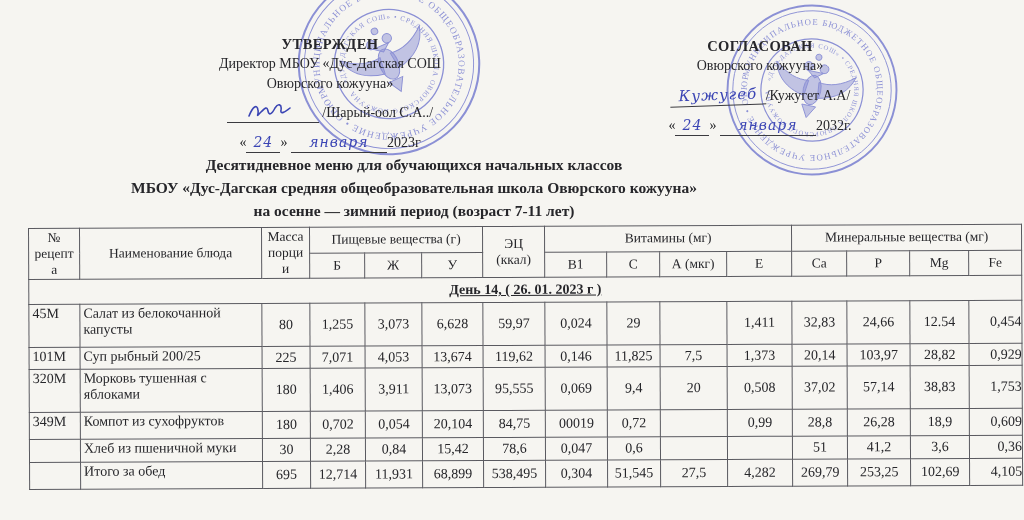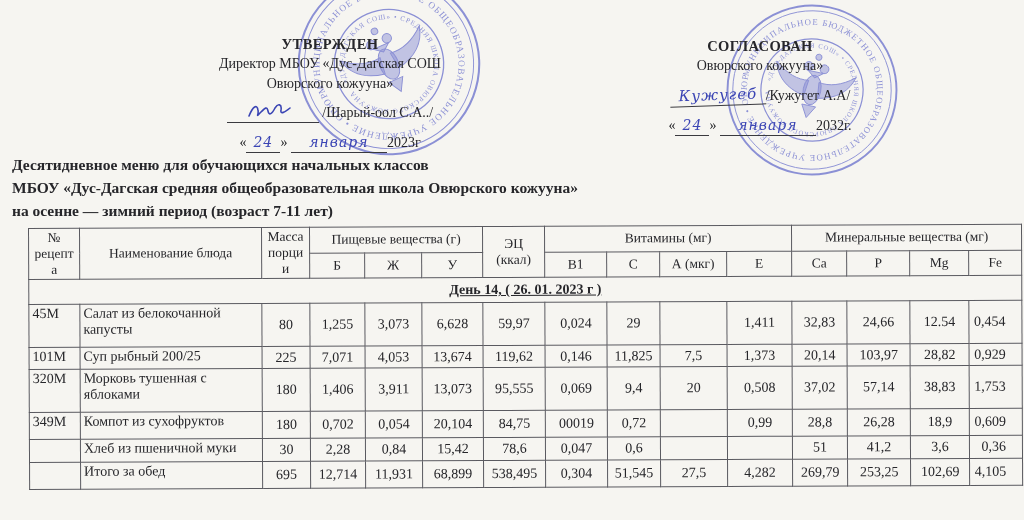--- a/index.html
+++ b/index.html
@@ -28,41 +28,41 @@
     color:#3b45b4;font-style:italic;font-family:"DejaVu Serif",serif;
     letter-spacing:1px;
   }
   .scribble-wrap{display:inline-block;border-bottom:1px solid #3a3a3f;width:92px;height:16px;vertical-align:bottom;position:relative;}
   .scribble-wrap svg{position:absolute;left:18px;top:-8px;}
   .sig-hand{display:inline-block;border-bottom:1px solid #3a3a3f;min-width:96px;transform:rotate(-2deg);font-size:15px;}
   .day-cell-hand{min-width:34px;}
   .month-hand{min-width:96px;}
 
   
-  .doc-title{position:absolute;left:0;top:153px;width:828px;text-align:left;
-    font-weight:bold;font-size:15.5px;line-height:23px;margin-left:12px;}
+  .doc-title{position:absolute;left:0;top:153px;width:828px;text-align:center;
+    font-weight:bold;font-size:15.5px;line-height:23px;}
 
   
   table.menu{
     position:absolute;left:28px;top:228px;width:993px;
     border-collapse:collapse;table-layout:fixed;
     font-size:14px;transform:rotate(-0.25deg);transform-origin:left top;
     background:transparent;
   }
   table.menu td,table.menu th{
     border:1px solid #5a5a60;padding:1px 3px;
     font-weight:normal;overflow:hidden;
   }
   thead th{text-align:center;vertical-align:middle;font-size:13.5px;line-height:16px;}
   th.narrow{overflow-wrap:anywhere;}
   .day-row td{border-left:1px solid #5a5a60;border-right:1px solid #5a5a60;text-align:center;height:22px;}
   .day-text{font-weight:bold;text-decoration:underline;font-size:14px;}
   tbody.rows td{text-align:center;vertical-align:middle;}
   tbody.rows td.c-code,tbody.rows td.c-dish{text-align:left;vertical-align:top;}
-  tbody.rows td.c-fe{text-align:right;padding-right:16px;}
+  tbody.rows td.c-fe{text-align:right;padding-right:0;}
   tbody.rows tr:nth-child(1){height:43px;}
   tbody.rows tr:nth-child(2){height:22px;}
   tbody.rows tr:nth-child(3){height:43px;}
   tbody.rows tr:nth-child(4){height:27px;}
   tbody.rows tr:nth-child(5){height:23px;}
   tbody.rows tr:nth-child(6){height:27px;}
 </style>
 </head>
 <body>
 

